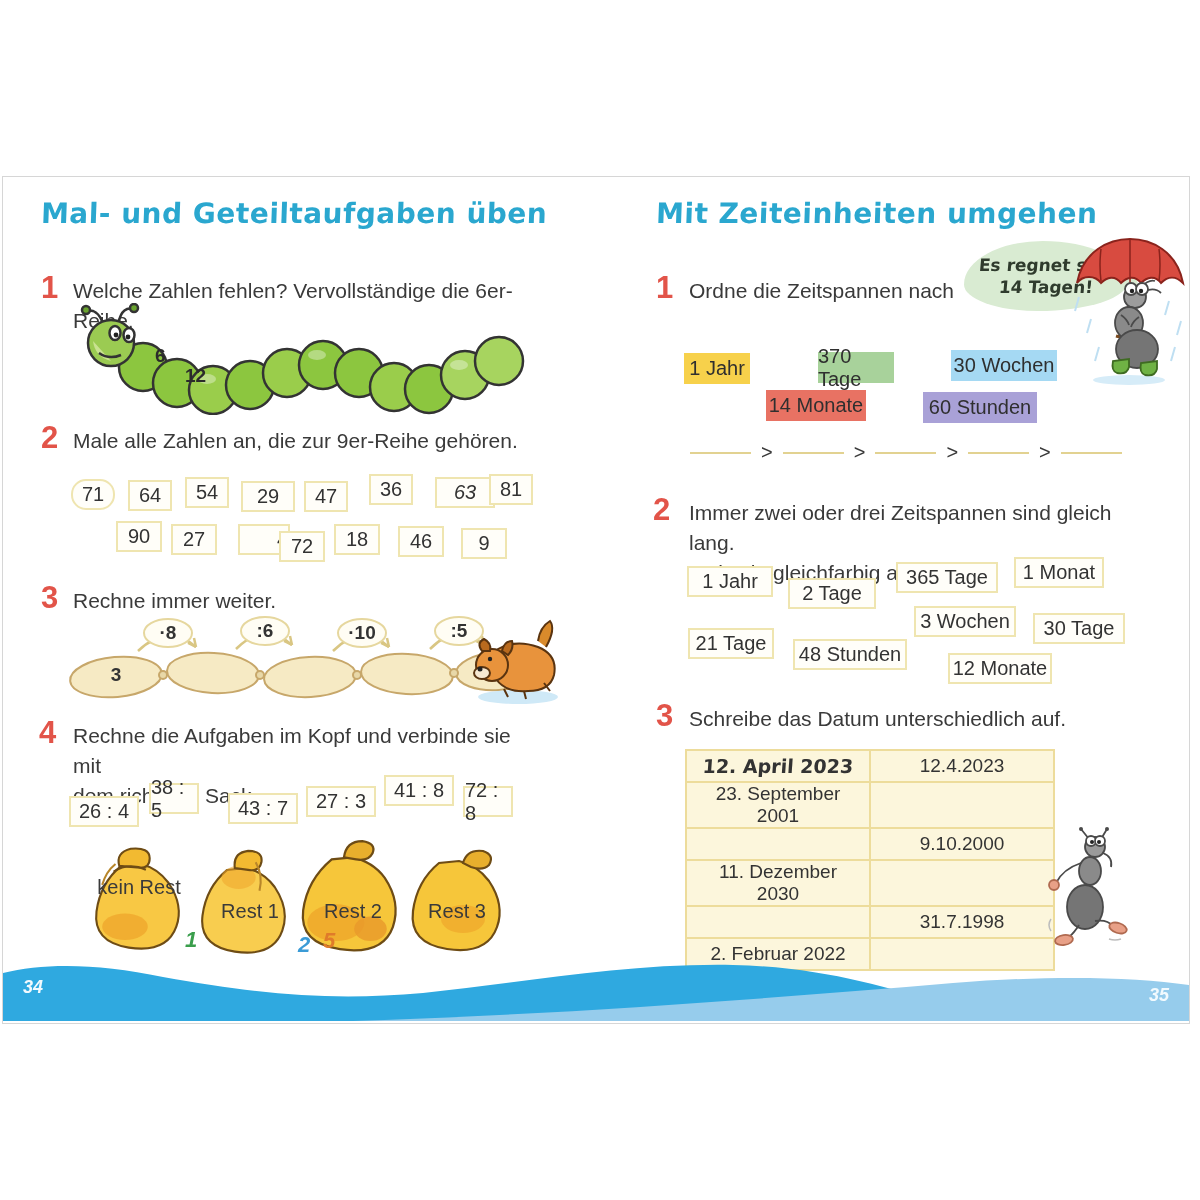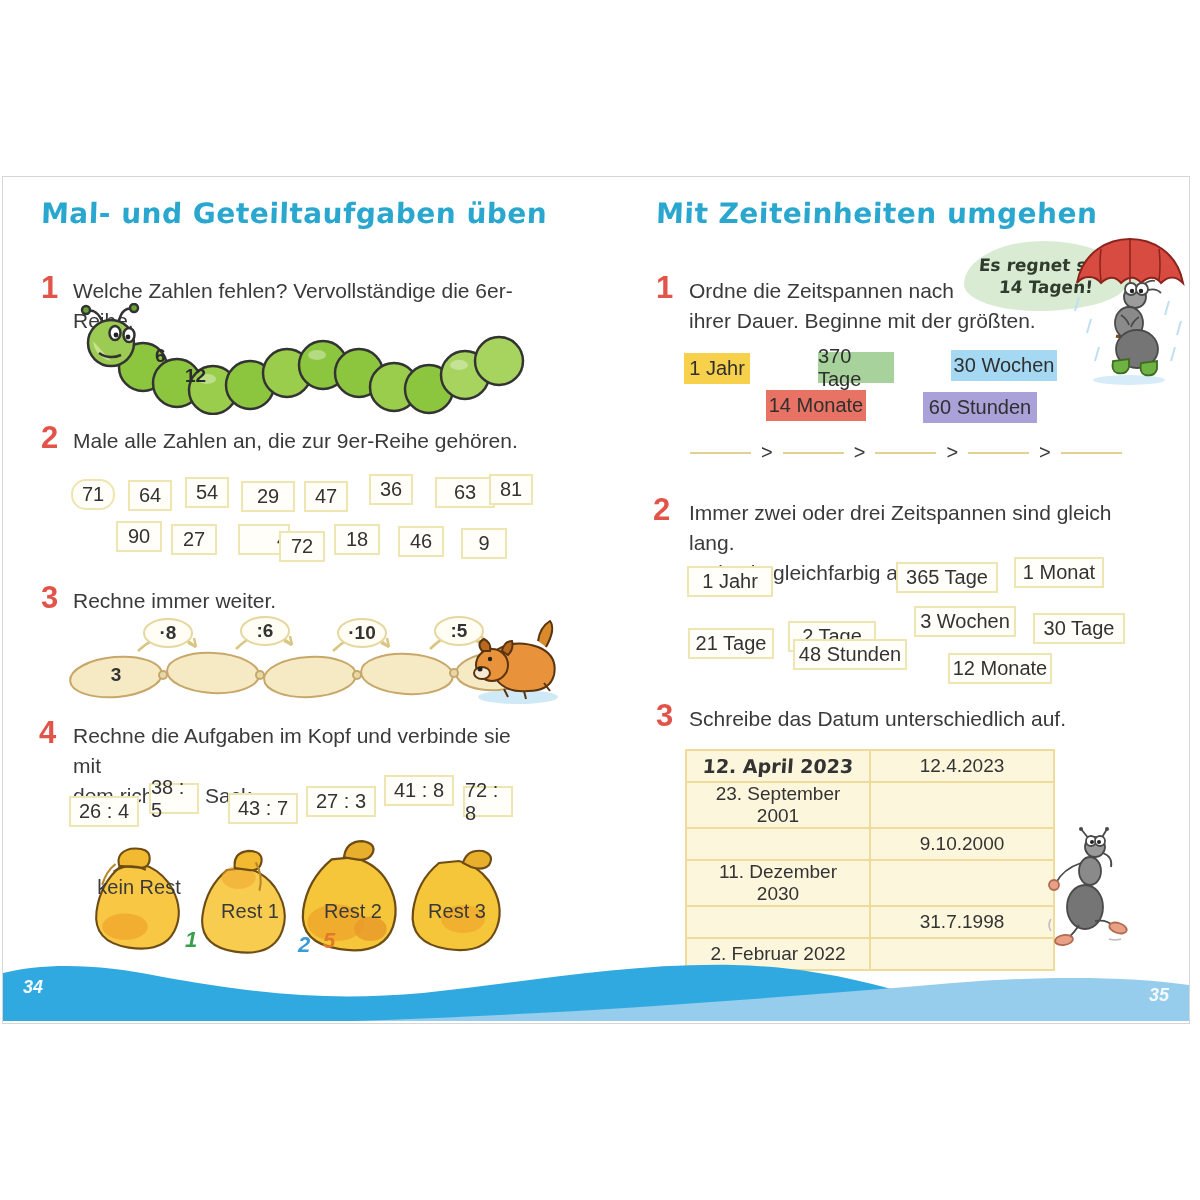--- a/index.html
+++ b/index.html
@@ -82,21 +82,21 @@
   <div class="abs task-text" style="left:70px;top:249px;width:470px;">
     <span>Male alle Zahlen an, die zur 9er-Reihe gehören.</span>
   </div>
 
   <div class="num-box" style="left:68px;top:302px;width:44px;border-radius:15px;">71</div>
   <div class="num-box" style="left:125px;top:303px;width:44px;">64</div>
   <div class="num-box" style="left:182px;top:300px;width:44px;">54</div>
   <div class="num-box" style="left:238px;top:304px;width:54px;">29</div>
   <div class="num-box" style="left:301px;top:304px;width:44px;">47</div>
   <div class="num-box" style="left:366px;top:297px;width:44px;">36</div>
-  <div class="num-box" style="left:432px;top:300px;width:60px;">63</div>
+  <div class="num-box" style="left:432px;top:300px;width:60px;font-style:italic;">63</div>
   <div class="num-box" style="left:486px;top:297px;width:44px;">81</div>
 
   <div class="num-box" style="left:113px;top:344px;width:46px;">90</div>
   <div class="num-box" style="left:168px;top:347px;width:46px;">27</div>
   <div class="num-box" style="left:235px;top:347px;width:46px;padding-left:48px;">45</div>
   <div class="num-box" style="left:276px;top:354px;width:46px;">72</div>
   <div class="num-box" style="left:331px;top:347px;width:46px;">18</div>
   <div class="num-box" style="left:395px;top:349px;width:46px;">46</div>
   <div class="num-box" style="left:458px;top:351px;width:46px;">9</div>
 
@@ -234,21 +234,20 @@
         <path d="M52,80 Q58,84 60,90 M70,82 Q64,86 62,92" fill="none"></path>
         <path d="M44,126 q-2,10 4,12 q10,2 12,-6 l0,-8 Z" fill="#6FB244" stroke="#3f6b22"></path>
         <path d="M72,128 q-2,10 4,12 q10,2 12,-6 l0,-8 Z" fill="#6FB244" stroke="#3f6b22"></path>
       </g>
     </svg>
   </div>
 
   <div class="abs task-num" style="left:653px;top:96px;">1</div>
   <div class="abs task-text" style="left:686px;top:99px;width:360px;">
     <span>Ordne die Zeitspannen nach</span>
-    <span>ihrer Dauer. Beginne mit der größten.</span>
   </div>
 
   <div class="color-box" style="left: 681px; top: 176px; width: 66px; background: rgb(247, 209, 75);">1 Jahr</div>
   <div class="color-box" style="left: 815px; top: 175px; width: 76px; background: rgb(168, 210, 155);">370 Tage</div>
   <div class="color-box" style="left: 948px; top: 173px; width: 106px; background: rgb(165, 217, 243);">30 Wochen</div>
   <div class="color-box" style="left: 763px; top: 213px; width: 100px; background: rgb(232, 114, 99);">14 Monate</div>
   <div class="color-box" style="left: 920px; top: 215px; width: 114px; background: rgb(169, 161, 215);">60 Stunden</div>
 
   <div class="blank-row" style="left:681px;top:264px;">
     <span class="blank-line"></span>
@@ -262,21 +261,21 @@
     <span class="blank-line"></span>
   </div>
 
   <div class="abs task-num" style="left:650px;top:318px;">2</div>
   <div class="abs task-text" style="left:686px;top:321px;width:470px;">
     <span>Immer zwei oder drei Zeitspannen sind gleich lang.</span>
     <span>Male sie gleichfarbig an.</span>
   </div>
 
   <div class="num-box" style="left:684px;top:389px;width:86px;">1 Jahr</div>
-  <div class="num-box" style="left:785px;top:401px;width:88px;margin-top:43px;">2 Tage</div>
+  <div class="num-box" style="left:785px;top:401px;width:88px;">2 Tage</div>
   <div class="num-box" style="left:893px;top:385px;width:102px;">365 Tage</div>
   <div class="num-box" style="left:1011px;top:380px;width:90px;">1 Monat</div>
   <div class="num-box" style="left:911px;top:429px;width:102px;">3 Wochen</div>
   <div class="num-box" style="left:1030px;top:436px;width:92px;">30 Tage</div>
   <div class="num-box" style="left:685px;top:451px;width:86px;">21 Tage</div>
   <div class="num-box" style="left:790px;top:462px;width:114px;">48 Stunden</div>
   <div class="num-box" style="left:945px;top:476px;width:104px;">12 Monate</div>
 
   <div class="abs task-num" style="left:653px;top:524px;">3</div>
   <div class="abs task-text" style="left:686px;top:527px;width:470px;">

